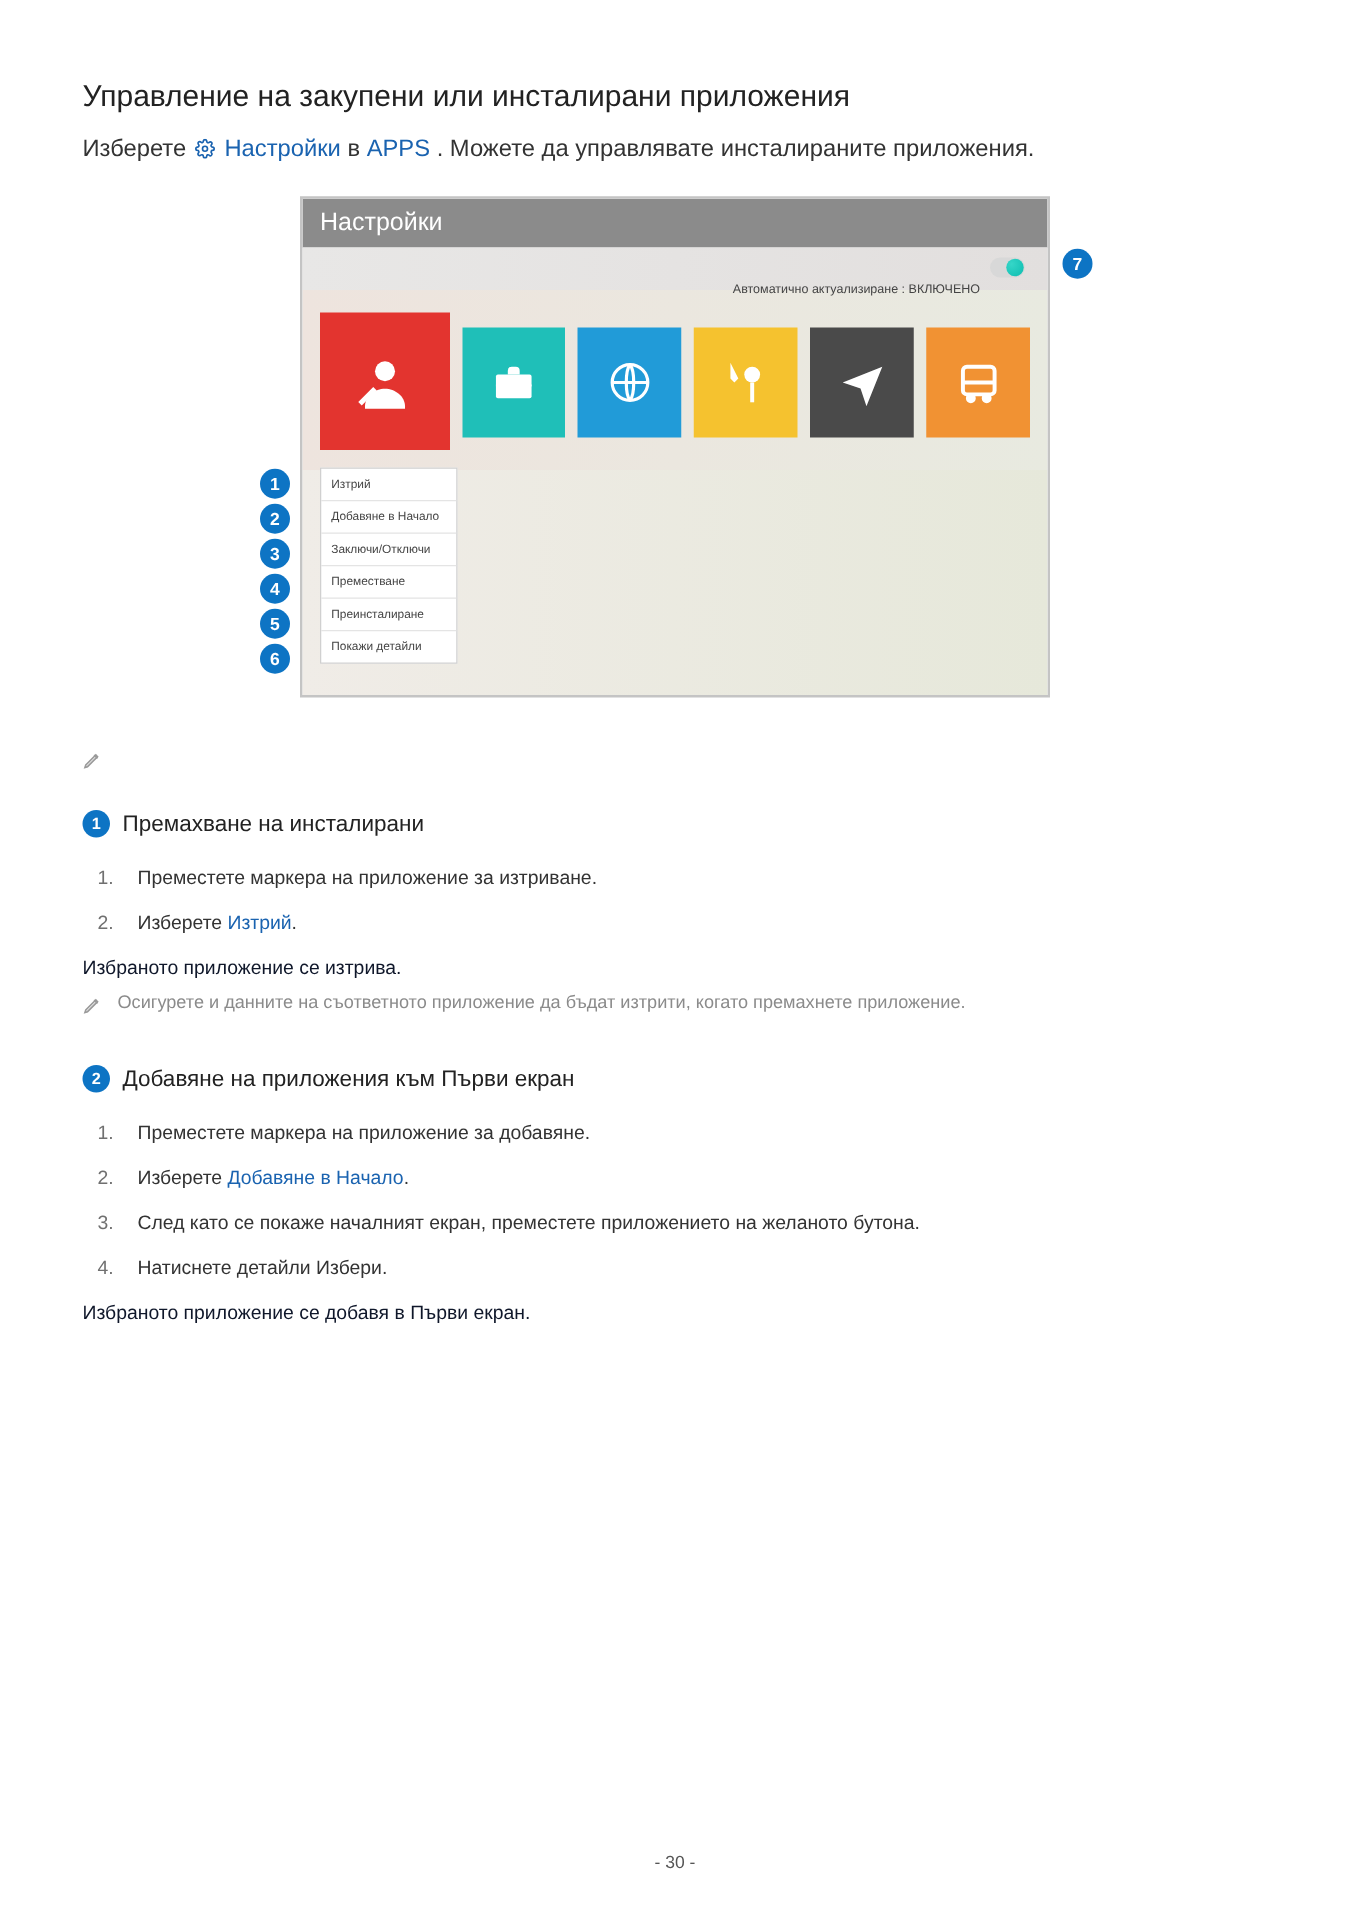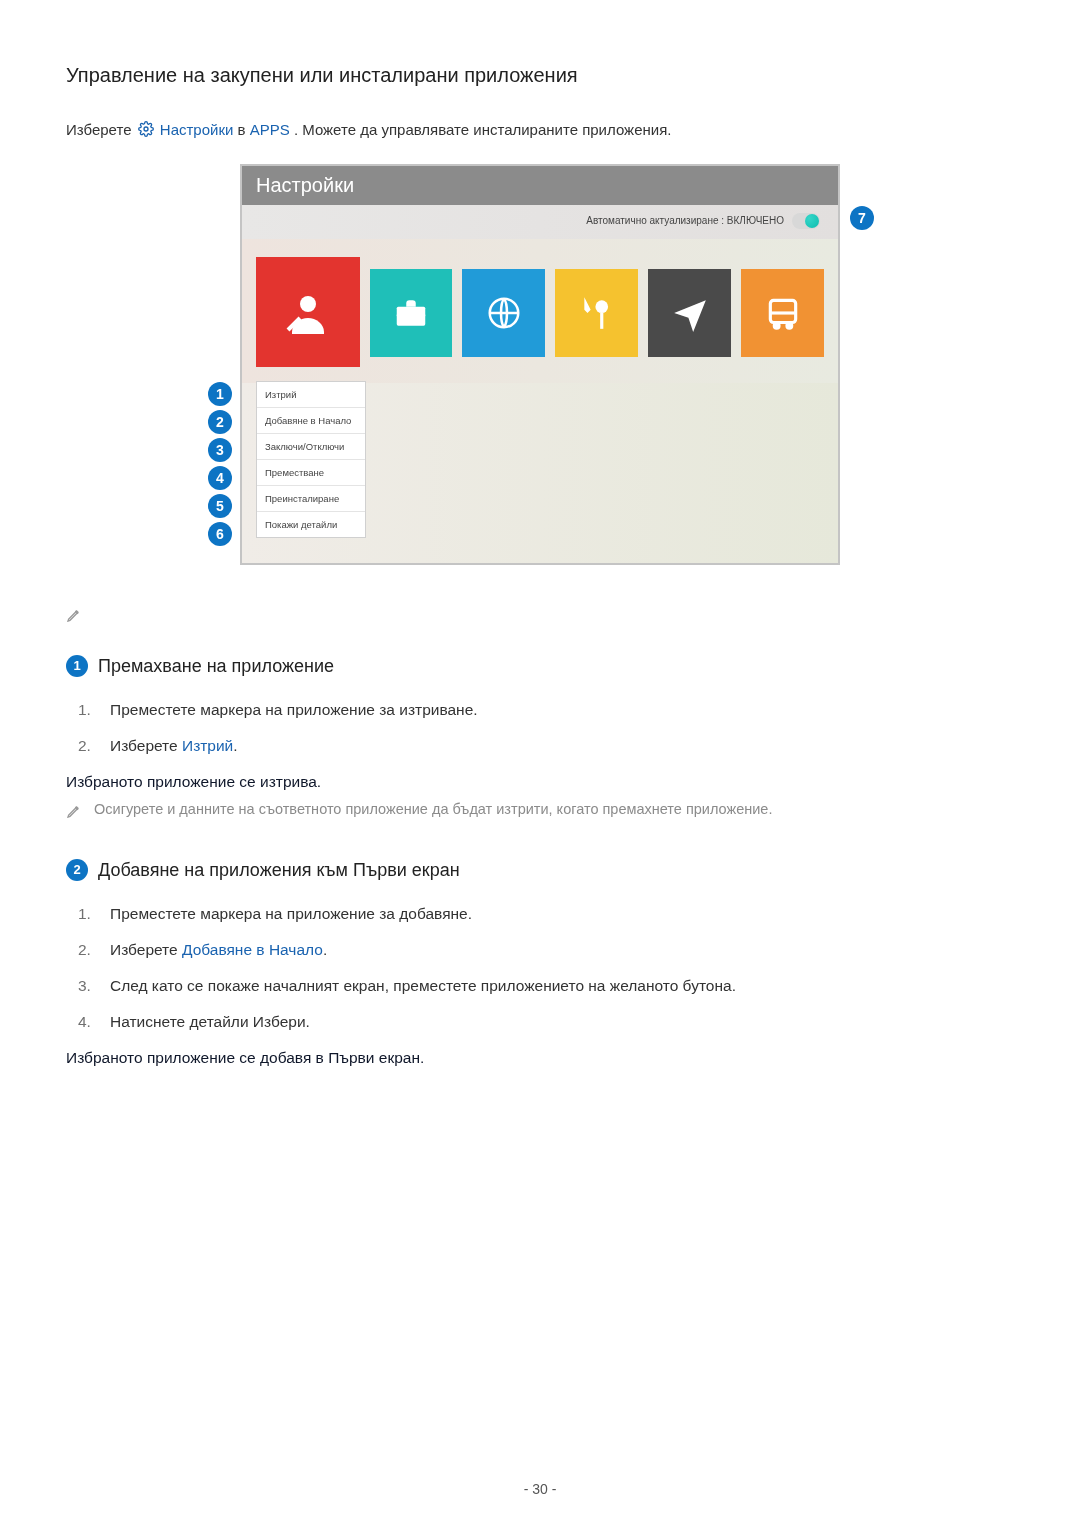--- a/index.html
+++ b/index.html
@@ -6,26 +6,25 @@
   body {
     font-family: Arial, Helvetica, sans-serif;
     background: #fff;
     color: #333;
     width: 1080px;
     min-height: 1527px;
     padding: 64px 66px 40px 66px;
     position: relative;
   }
   h1[data-name="page-title"] {
-    font-size: 20px;
+    font-size: 24px;
     font-weight: 400;
     color: #222;
-    margin-bottom: 34px;
-  }
-  .intro { font-size: 15px; color: #333; margin-bottom: 26px; }
+  }
+  .intro { font-size: 19px; color: #333; margin-bottom: 26px; margin-top: 17px; }
   .intro .link { color: #1a63b0; }
   .intro svg { vertical-align: -2px; margin: 0 2px; }
 
   
   .shot-wrap { position: relative; margin: 0 auto 40px auto; width: 600px; }
   .callout {
     position: absolute;
     width: 24px; height: 24px;
     border-radius: 12px;
     background: #0d74c4;
@@ -47,21 +46,21 @@
     font-size: 20px;
     padding: 8px 14px;
   }
   .shot-topbar {
     position: relative;
     height: 34px;
     background: linear-gradient(90deg,#e8e7e6,#e2dfde);
     font-size: 10px;
     color: #444;
   }
-  .shot-topbar .txt { position: absolute; right: 54px; top: 10px; }
+  .shot-topbar .txt { position: absolute; right: 54px; top: 28px; }
   .shot-topbar .toggle {
     position: absolute; right: 18px; top: 8px;
     width: 28px; height: 16px; border-radius: 8px;
     background: #d8d8d8;
   }
   .shot-topbar .toggle::after{
     content:""; position:absolute; right:1px; top:1px;
     width:14px; height:14px; border-radius:50%;
     background: radial-gradient(circle at 30% 30%, #35d6c8, #0dbdb0);
   }
@@ -215,21 +214,21 @@
 
 <div class="note" data-name="note-image-differ">
   <svg data-name="pencil-icon" width="16" height="16" viewBox="0 0 24 24" fill="none" stroke="#9a9a9a" stroke-width="2">
       <path d="M3 21l3-1 12-12-2-2L4 18l-1 3z"></path>
       <path d="M14 6l4 4"></path>
     </svg>
 </div>
 
 <div class="section-head" data-name="section1-head">
   <span class="num" data-name="section1-num">1</span>
-  <h2 data-name="section1-title">Премахване на приложение</h2>
+  <h2 data-name="section1-title">Премахване на инсталирани</h2>
 </div>
 <ol class="steps" data-name="section1-steps">
   <li data-name="step">
     <span class="n" data-name="step-num">1.</span>
     <span data-name="step-text">Преместете маркера на приложение за изтриване.</span>
   </li>
   <li data-name="step">
     <span class="n" data-name="step-num">2.</span>
     <span data-name="step-body">
       <span>Изберете </span><span class="link" data-name="delete-link">Изтрий</span><span>.</span>

